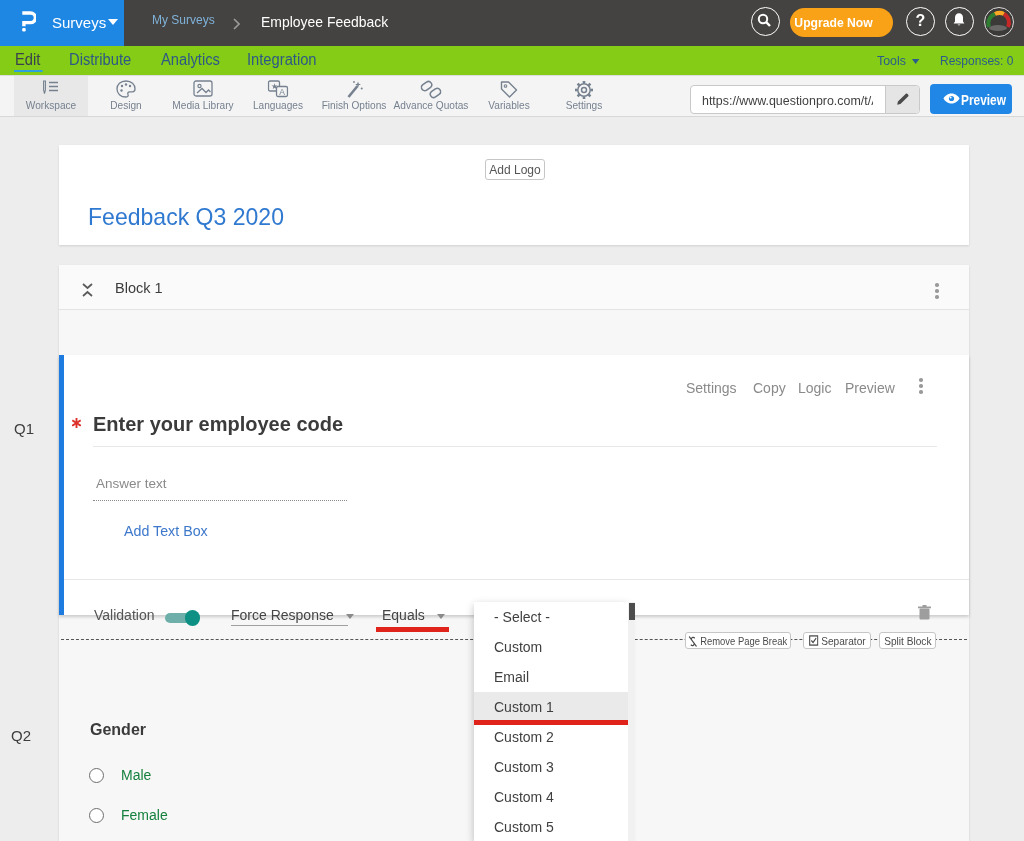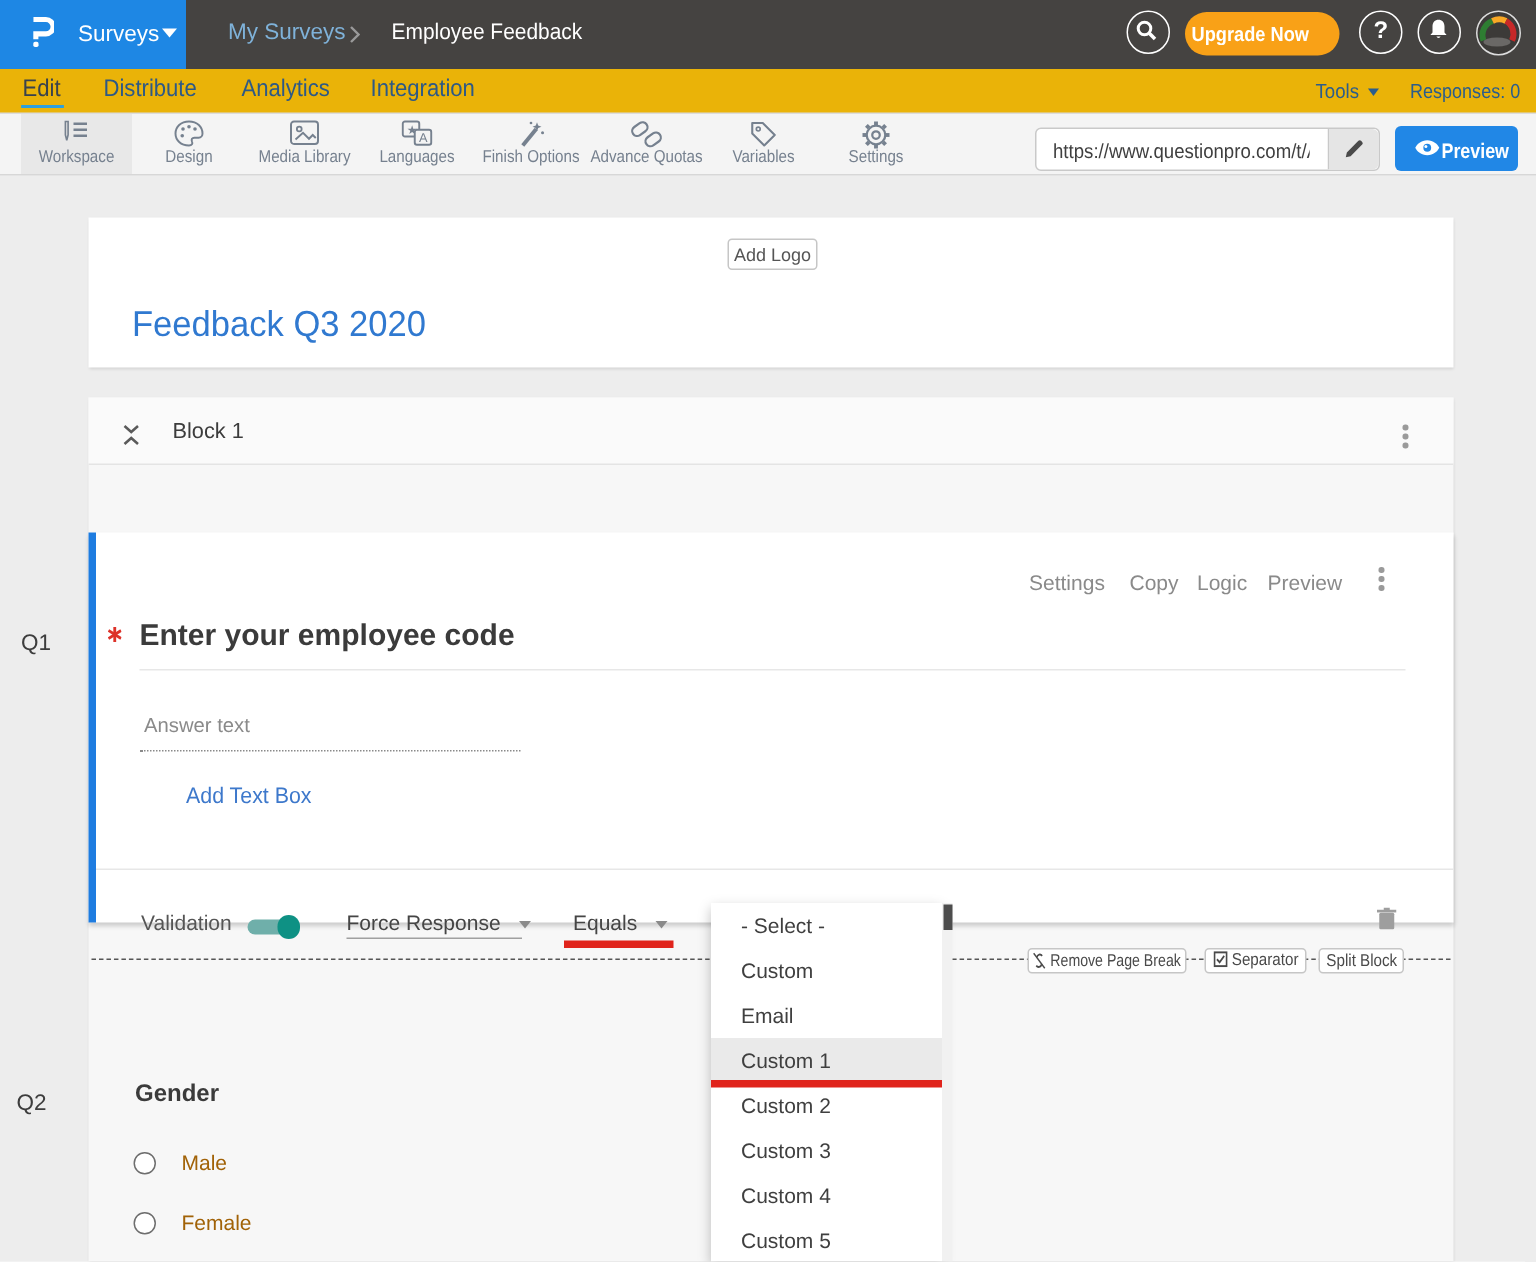--- a/index.html
+++ b/index.html
@@ -4,32 +4,32 @@
 <style>
 * { margin:0; padding:0; box-sizing:border-box; }
 html,body { width:1024px; height:841px; overflow:hidden; }
 body { font-family:"Liberation Sans", sans-serif; background:#ededed; position:relative; }
 
 
 #topbar { position:absolute; left:0; top:0; width:1024px; height:46px; background:#454341; }
 #logobox { position:absolute; left:0; top:0; width:124px; height:46px; background:#1e87e4; }
 #logobox .brand { position:absolute; left:52px; top:14px; color:#fff; font-size:15px; }
 #logobox .caret { position:absolute; left:108px; top:19px; width:0; height:0; border-left:5px solid transparent; border-right:5px solid transparent; border-top:6px solid #fff; }
-#crumb1 { position:absolute; left:152px; top:13px; font-size:15px; color:#7fb2d9; }
+#crumb1 { position:absolute; left:152px; top:13px; font-size:12px; color:#7fb2d9; }
 #crumbsep { position:absolute; left:233px; top:16px; }
 #crumb2 { position:absolute; left:261px; top:13px; font-size:15px; color:#ffffff; transform:scaleX(0.93); transform-origin:left; white-space:nowrap; }
 .circbtn { position:absolute; top:7px; width:29px; height:29px; border:1.5px solid #fff; border-radius:50%; }
 #upgrade { position:absolute; left:790px; top:8px; width:103px; height:29px; background:#f9a117; border-radius:15px; color:#fff; font-size:13.5px; font-weight:bold; text-align:left; line-height:29px; }
 #upgrade span { display:inline-block; transform:scaleX(0.9); }
 #qmark { left:906px; color:#fff; font-weight:bold; font-size:16px; text-align:center; line-height:26px; }
 #bellc { left:945px; }
 #avatar { left:984px; width:30px; height:30px; border:1.5px solid #ddd; background:#3c3a38; overflow:hidden; }
 
 
-#tabs { position:absolute; left:0; top:46px; width:1024px; height:30px; background:#eab308; border-bottom:1px solid #dcdcdc; }
+#tabs { position:absolute; left:0; top:46px; width:1024px; height:30px; background:#84cc16; border-bottom:1px solid #dcdcdc; }
 .tab { position:absolute; top:5px; font-size:16px; color:#2d5986; transform:scaleX(0.92); transform-origin:left; white-space:nowrap; }
 #tab-edit { left:15px; color:#39424d; }
 #tab-edit:after { content:""; position:absolute; left:-1px; right:-2px; bottom:-3px; height:2.5px; background:#2da0dd; }
 #tools { position:absolute; left:877px; top:7px; font-size:13.5px; color:#2b5d8c; transform:scaleX(0.92); transform-origin:left; white-space:nowrap; }
 #tools .c { display:inline-block; width:0; height:0; border-left:4px solid transparent; border-right:4px solid transparent; border-top:5px solid #2b5d8c; margin-left:6px; vertical-align:1px; }
 #responses { position:absolute; left:940px; top:7px; font-size:13.5px; color:#2b5d8c; transform:scaleX(0.89); transform-origin:left; white-space:nowrap; }
 
 
 #toolbar { position:absolute; left:0; top:76px; width:1024px; height:41px; background:#f4f4f4; border-bottom:1px solid #d7d7d7; }
 .tool { position:absolute; top:0; height:40px; text-align:center; }
@@ -87,21 +87,21 @@
 #pbrow { position:absolute; left:2px; top:374px; width:906px; height:1px; border-top:1px dashed #555;text-decoration:underline; }
 .pbbtn { position:absolute; top:-8px; height:17px; background:#fff; border:1px solid #c6c6c6; border-radius:3px; font-size:11.5px; color:#4a4a4a; white-space:nowrap; display:flex; justify-content:center; align-items:center; }
 .pbbtn .in { flex:0 0 auto; display:inline-block; transform:scaleX(0.88); white-space:nowrap; }
 #pb1 .in { transform:scaleX(0.82); }
 #pb1 { left:624px; width:106px; } #pb2 { left:742px; width:68px; } #pb3 { left:818px; width:57px; }
 
 
 #q2title { position:absolute; left:31px; top:456px; font-size:16px; font-weight:bold; color:#3b3b3b; }
 .radio { position:absolute; left:30px; width:15px; height:15px; border:1.5px solid #6e6e6e; border-radius:50%; background:#fff; }
 #r1 { top:503px; } #r2 { top:543px; }
-.rlabel { position:absolute; left:62px; font-size:14px; color:#a16207;text-align:center; }
+.rlabel { position:absolute; left:62px; font-size:14px; color:#15803d;text-align:center; }
 #rl1 { top:502px; } #rl2 { top:542px; }
 
 
 #lq1 { position:absolute; left:14px; top:420px; font-size:15px; color:#3d3d3d; }
 #lq2 { position:absolute; left:11px; top:727px; font-size:15px; color:#3d3d3d; }
 
 
 #dropdown { position:absolute; left:474px; top:602px; width:154px; height:239px; background:#fff; box-shadow:0 3px 8px rgba(0,0,0,0.25); z-index:20; }
 #dropdown .item { position:absolute; left:20px; font-size:14px; color:#3f3f3f; }
 #dd-hl { position:absolute; left:0; top:90px; width:154px; height:30px; background:#eaeaea; }

